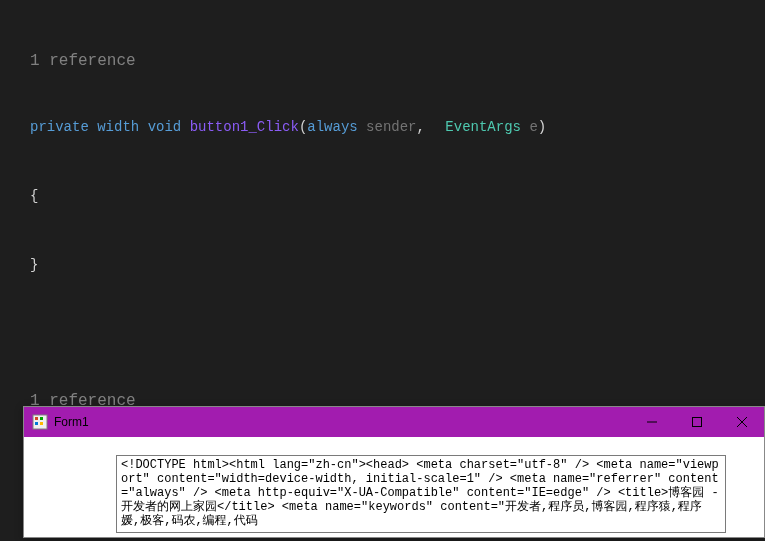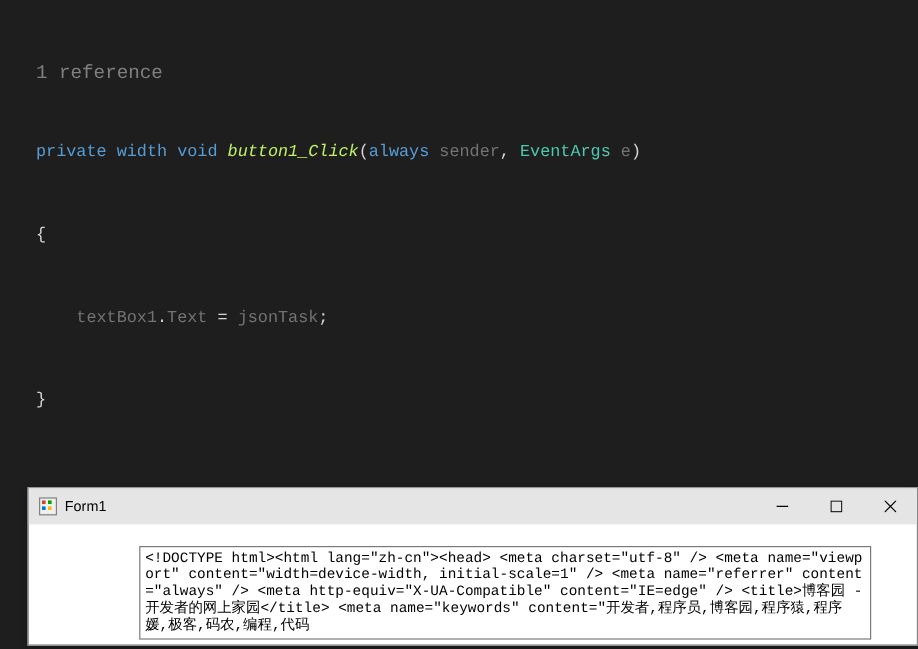--- a/index.html
+++ b/index.html
@@ -22,42 +22,42 @@
   }
   .code-line { padding-left: 30px; }
   .reference {
     color: #808080;
     font-size: 16px;
     padding-left: 30px;
     line-height: 18px;
   }
   .kw-blue { color: #569cd6; }
   .kw-purple { color: #c586c0; }
-  .ident { color: #bef264; font-style: italic; }
+  .ident { color: #8b5cf6; }
   .plain { color: #737373; }
   .string { color: #ce9178; }
   .url { color: #569cd6; text-decoration: underline; }
   .punct { color: #d4d4d4; }
-  .typetoken { color: #4ec9b0; }
+  .typetoken { color: #4ec9b0; margin-left: 12px; }
   
   .form-window {
     position: absolute;
     left: 23px;
     top: 406px;
     width: 740px;
     background: #ffffff;
     border: 1px solid #888;
     font-family: 'Segoe UI', Tahoma, sans-serif;
     box-shadow: 0 2px 8px rgba(0,0,0,0.3);
   }
   .titlebar {
     display: flex;
     align-items: center;
     height: 30px;
-    background: #e5e5e5;
+    background: #a21caf;
     border-bottom: 0;
   }
   .app-icon {
     width: 16px; height: 16px;
     margin: 0 6px 0 8px;
     display: inline-block;
   }
   .app-icon svg { display:block; }
   .title-text {
     flex: 0 0 auto;
@@ -92,21 +92,20 @@
     word-break: break-all;
   }
 </style>
 </head>
 <body>
 
 <div class="editor">
   <div class="reference">1 reference</div>
   <div class="code-line"><span class="kw-blue">private</span> <span class="kw-blue">width</span> <span class="kw-blue">void</span> <span class="ident">button1_Click</span><span class="punct">(</span><span class="kw-blue">always</span> <span class="plain">sender</span><span class="punct">, </span><span class="typetoken">EventArgs</span> <span class="plain">e</span><span class="punct">)</span></div>
   <div class="code-line"><span class="punct">{</span></div>
-  <div class="code-line">    <span class="plain">textBox1</span><span class="punct">.</span><span class="plain">Text</span> <span class="punct">=</span> <span class="plain">jsonTask</span><span class="punct">;</span></div>
   <div class="code-line"><span class="punct">}</span></div>
   <div class="code-line">&nbsp;</div>
   <div class="reference">1 reference</div>
   
   
   
   
   
   
   

